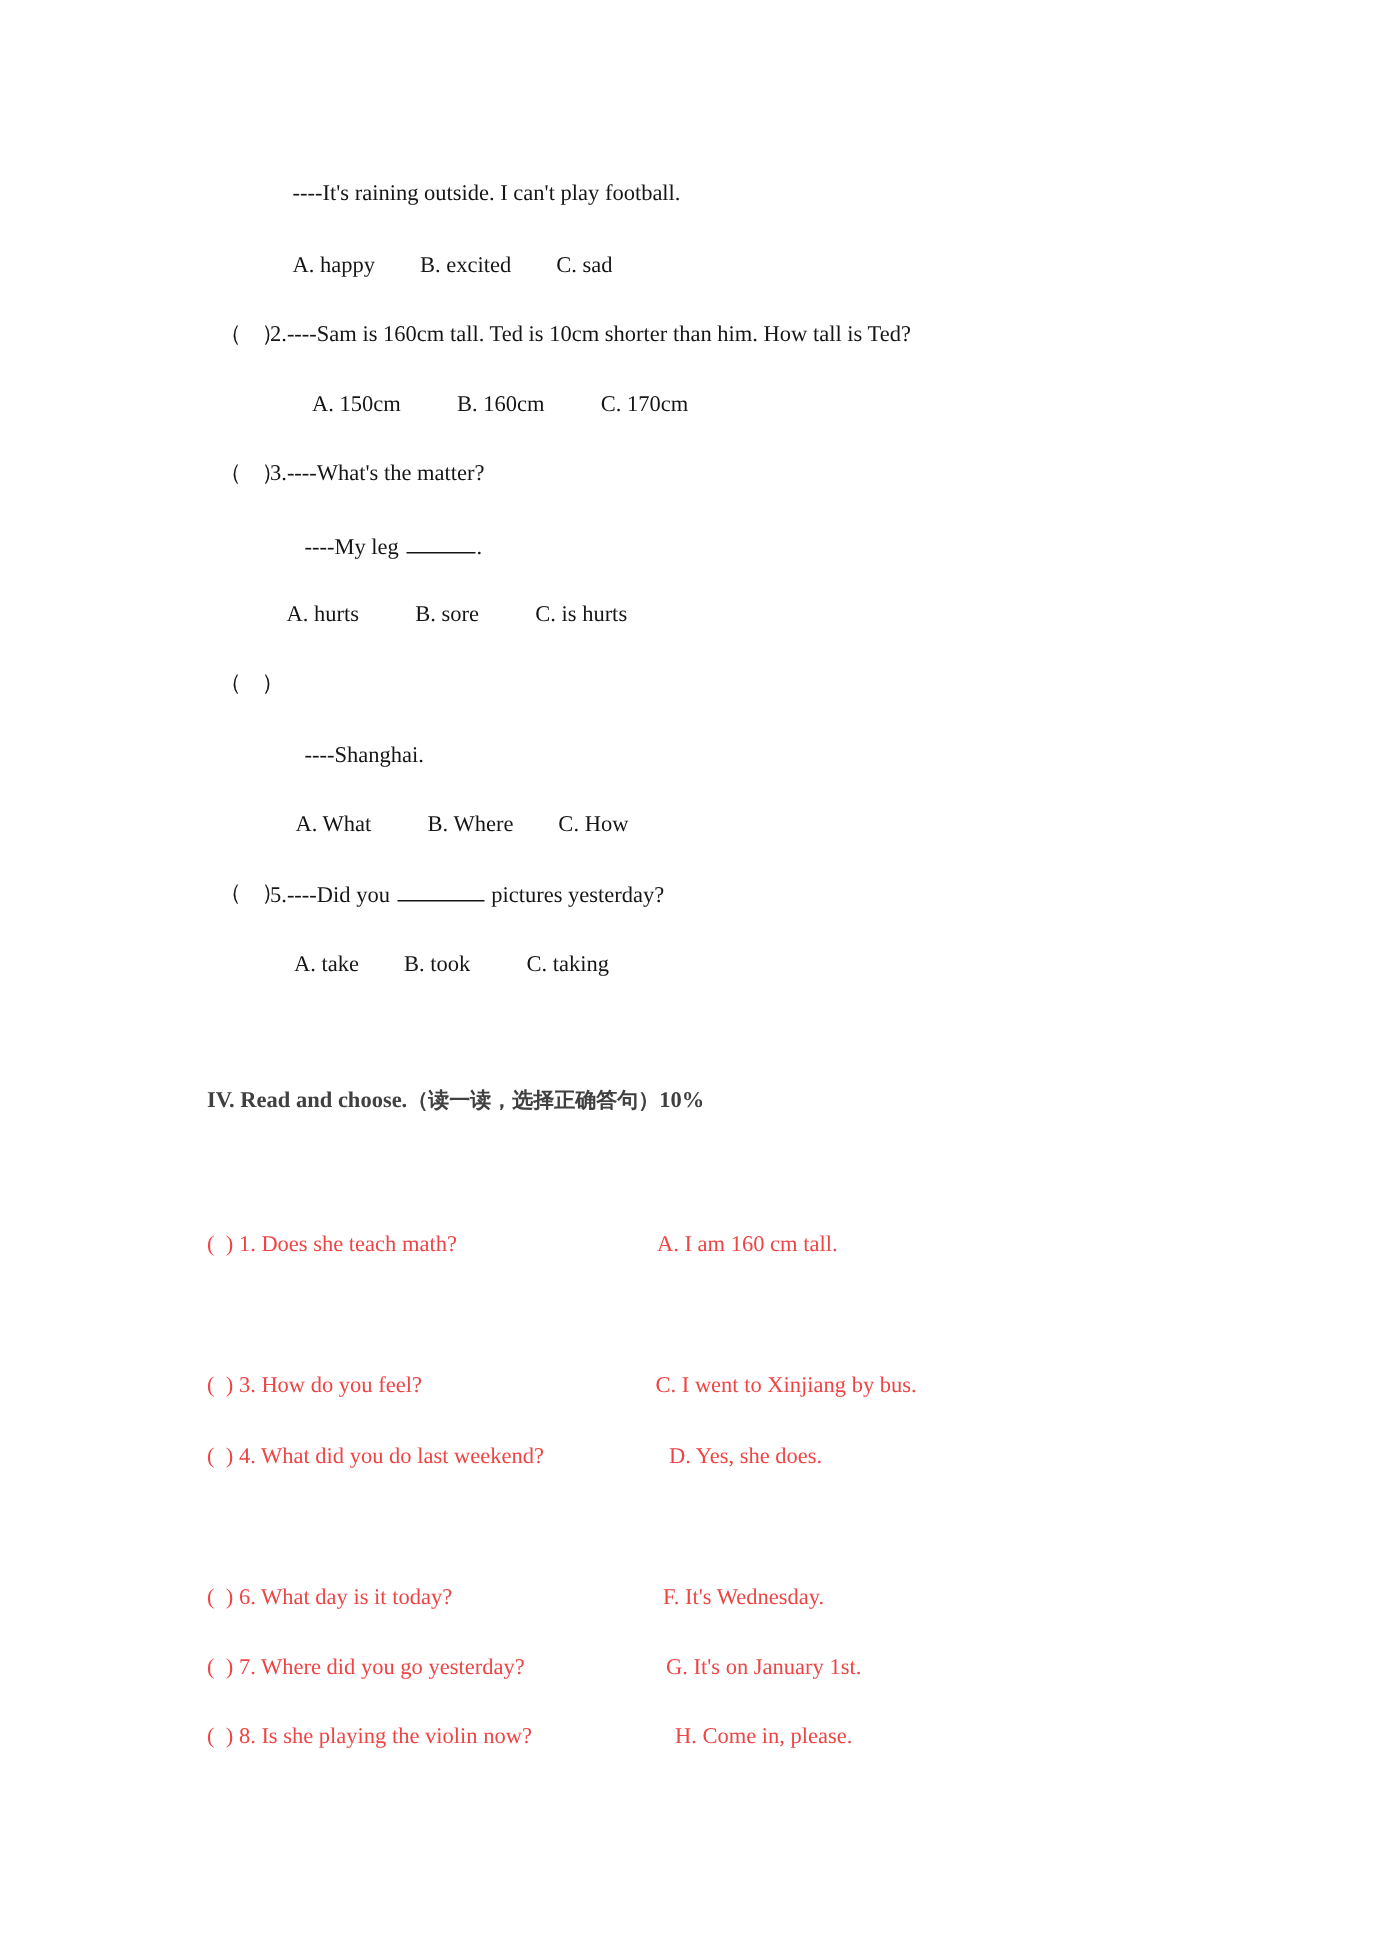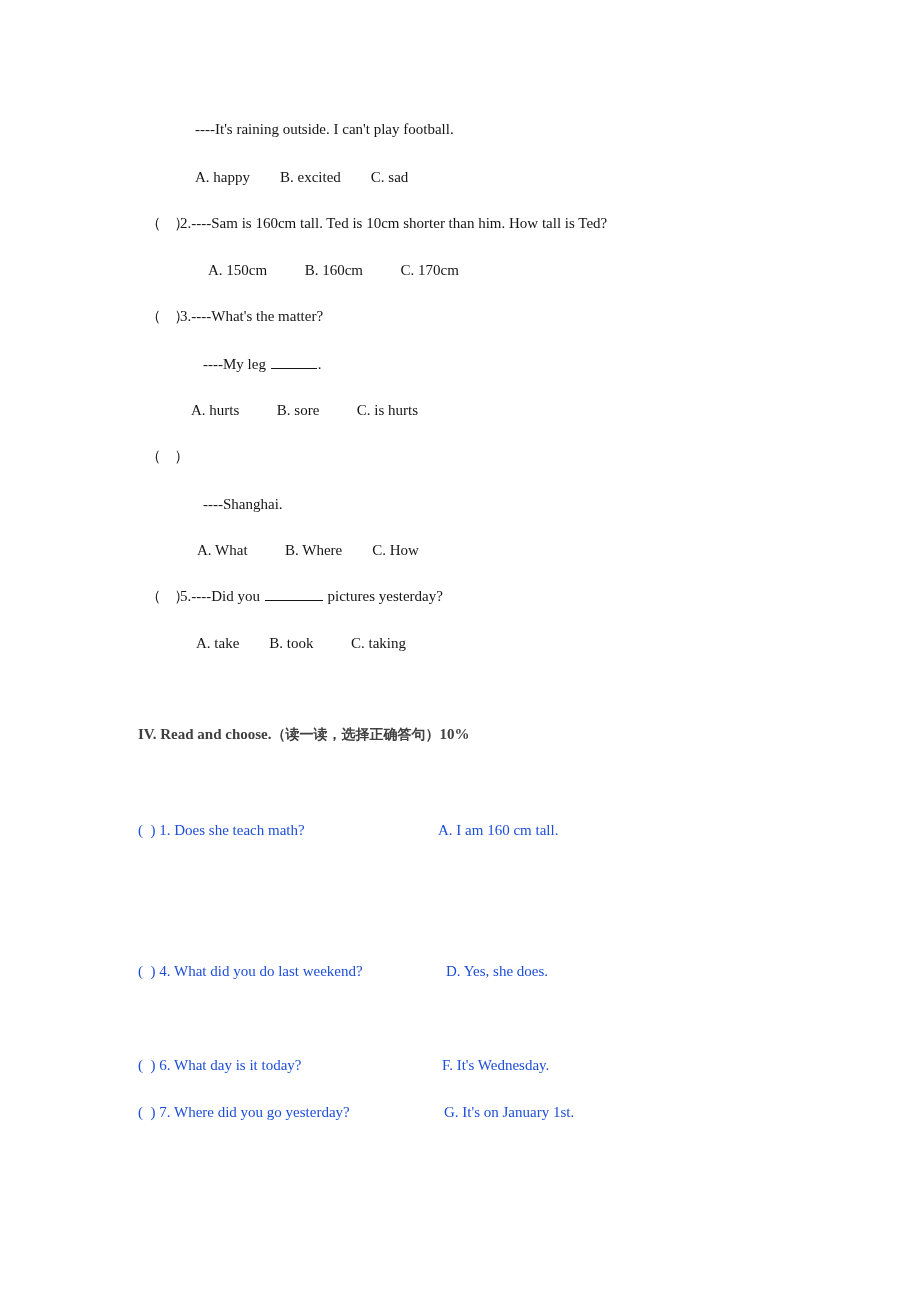--- a/index.html
+++ b/index.html
@@ -67,21 +67,21 @@
   }
 
   
   .match-row {
     position: absolute;
     left: 138px;
     width: 700px;
     font-size: 15px;
     line-height: 18px;
     white-space: pre;
-    color: #1d4ed8;
+    color: #ef4444;
   }
   .match-q {
     position: absolute;
     left: 0;
     top: 0;
     white-space: pre;
   }
   .match-a {
     position: absolute;
     top: 0;
@@ -120,31 +120,39 @@
   <div class="line" style="left:196px; top:634px;text-align:right;">A. take        B. took          C. taking</div>
 
   <div class="section-heading" style="top:725px;"><span>IV. Read and choose.</span><span class="cn">（读一读，选择正确答句）</span><span>10%</span></div>
 
   <div class="match-row" style="top:821px;">
     <span class="match-q"><span>(  )</span> <span>1.</span> <span>Does she teach math?</span></span>
     <span class="match-a" style="left:300px;">A. I am 160 cm tall.</span>
   </div>
 
 
+  <div class="match-row" style="top:915px;">
+    <span class="match-q"><span>(  )</span> <span>3.</span> <span>How do you feel?</span></span>
+    <span class="match-a" style="left:299px;">C. I went to Xinjiang by bus.</span>
+  </div>
 
   <div class="match-row" style="top:962px;">
     <span class="match-q"><span>(  )</span> <span>4.</span> <span>What did you do last weekend?</span></span>
     <span class="match-a" style="left:308px;">D. Yes, she does.</span>
   </div>
 
 
   <div class="match-row" style="top:1056px;">
     <span class="match-q"><span>(  )</span> <span>6.</span> <span>What day is it today?</span></span>
     <span class="match-a" style="left:304px;">F. It's Wednesday.</span>
   </div>
 
   <div class="match-row" style="top:1103px;">
     <span class="match-q"><span>(  )</span> <span>7.</span> <span>Where did you go yesterday?</span></span>
     <span class="match-a" style="left:306px;">G. It's on January 1st.</span>
   </div>
 
+  <div class="match-row" style="top:1149px;">
+    <span class="match-q"><span>(  )</span> <span>8.</span> <span>Is she playing the violin now?</span></span>
+    <span class="match-a" style="left:312px;">H. Come in, please.</span>
+  </div>
 
 </div>
 
 </body></html>

